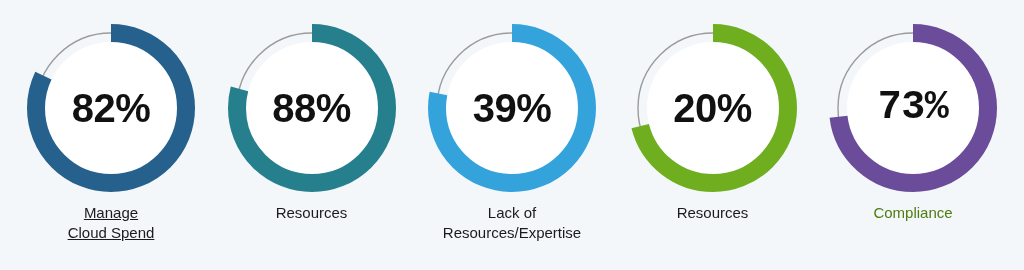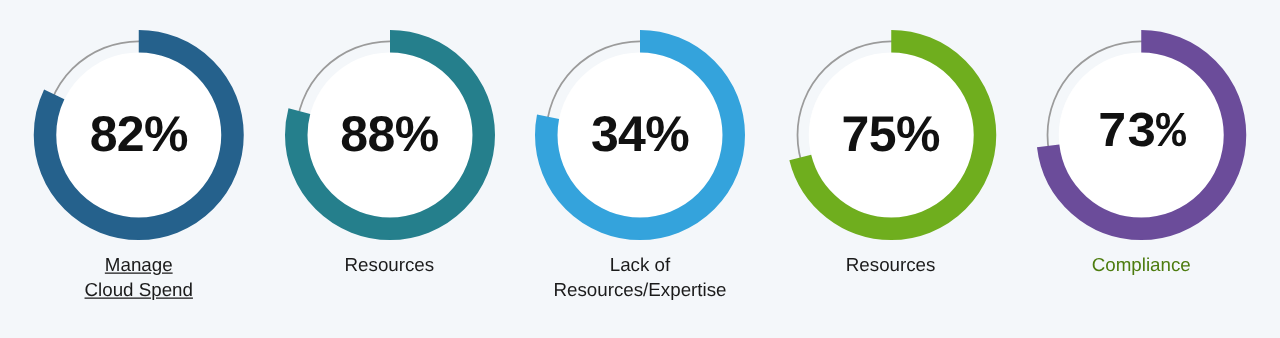--- a/index.html
+++ b/index.html
@@ -106,34 +106,34 @@
     <div class="caption" style="color: rgb(27, 27, 27);">Resources</div>
   </div>
 
   <div class="gauge-cell">
     <div class="ring-wrap">
       <svg class="ring-svg" viewBox="0 0 168 168">
         <circle class="track" cx="84" cy="84" r="75" fill="none" stroke="#9b9b9b" stroke-width="1.4"></circle>
         <circle class="hub" cx="84" cy="84" r="66" fill="#ffffff" stroke="none"></circle>
         <circle class="value-arc" cx="84" cy="84" r="75" fill="none" stroke-width="18" transform="rotate(-90 84 84)" stroke="#34a3dc" stroke-dasharray="367.57 103.67"></circle>
       </svg>
-      <div class="pct" style="color: rgb(17, 17, 17);">34%</div>
+      <div class="pct" style="color: rgb(17, 17, 17);">39%</div>
     </div>
     <div class="caption" style="color: rgb(27, 27, 27);">Lack of
 Resources/Expertise</div>
   </div>
 
   <div class="gauge-cell">
     <div class="ring-wrap">
       <svg class="ring-svg" viewBox="0 0 168 168">
         <circle class="track" cx="84" cy="84" r="75" fill="none" stroke="#9b9b9b" stroke-width="1.4"></circle>
         <circle class="hub" cx="84" cy="84" r="66" fill="#ffffff" stroke="none"></circle>
         <circle class="value-arc" cx="84" cy="84" r="75" fill="none" stroke-width="18" transform="rotate(-90 84 84)" stroke="#6fae1e" stroke-dasharray="334.58 136.66"></circle>
       </svg>
-      <div class="pct" style="color: rgb(17, 17, 17);">75%</div>
+      <div class="pct" style="color: rgb(17, 17, 17);">20%</div>
     </div>
     <div class="caption" style="color: rgb(27, 27, 27);">Resources</div>
   </div>
 
   <div class="gauge-cell">
     <div class="ring-wrap">
       <svg class="ring-svg" viewBox="0 0 168 168">
         <circle class="track" cx="84" cy="84" r="75" fill="none" stroke="#9b9b9b" stroke-width="1.4"></circle>
         <circle class="hub" cx="84" cy="84" r="66" fill="#ffffff" stroke="none"></circle>
         <circle class="value-arc" cx="84" cy="84" r="75" fill="none" stroke-width="18" transform="rotate(-90 84 84)" stroke="#6b4c9a" stroke-dasharray="344.00 127.23"></circle>

